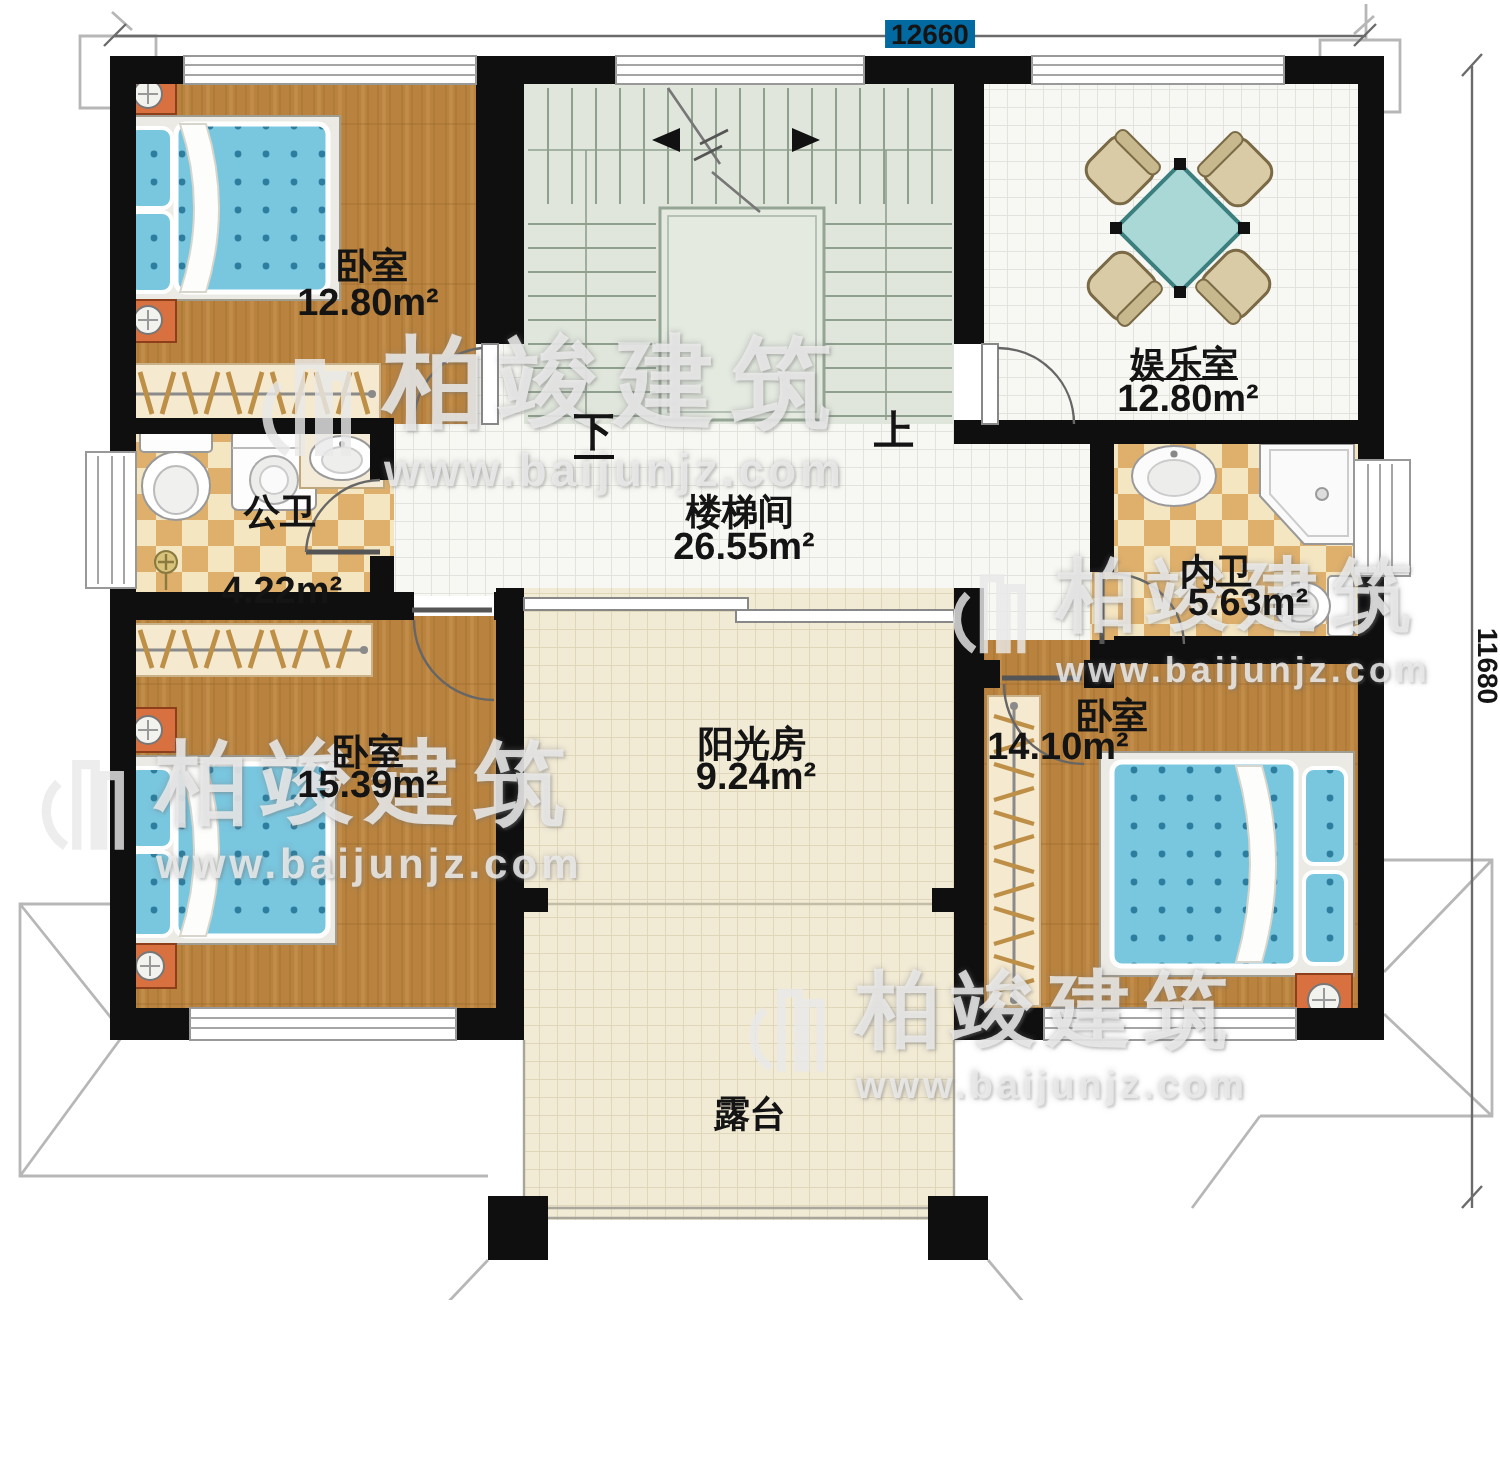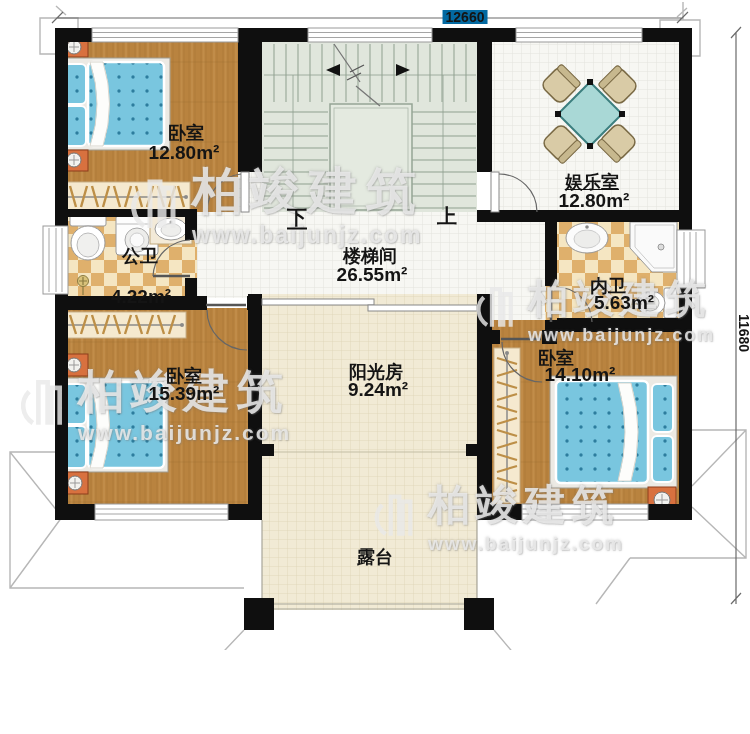--- a/index.html
+++ b/index.html
@@ -333,21 +333,21 @@
 <div class="lbl room-area" style="left:594px;top:200px;">12.80m²</div>
 <div class="lbl room-name" style="left:140px;top:256px;">公卫</div>
 <div class="lbl room-area" style="left:141px;top:272px;margin-top:24px;">4.22m²</div>
 <div class="lbl room-name" style="left:370px;top:256px;text-align:center;">楼梯间</div>
 <div class="lbl room-area" style="left:372px;top:274px;">26.55m²</div>
 <div class="lbl room-name" style="left:608px;top:286px;text-align:center;">内卫</div>
 <div class="lbl room-area" style="left:624px;top:302px;">5.63m²</div>
 <div class="lbl room-name" style="left:184px;top:376px;">卧室</div>
 <div class="lbl room-area" style="left:184px;top:393px;">15.39m²</div>
 <div class="lbl room-name" style="left:556px;top:358px;">卧室</div>
-<div class="lbl room-area" style="left:580px;top:374px;">14.10m²</div>
+<div class="lbl room-area" style="left:529px;top:374px;">14.10m²</div>
 <div class="lbl room-name" style="left:376px;top:372px;text-align:center;">阳光房</div>
 <div class="lbl room-area" style="left:378px;top:389px;">9.24m²</div>
 <div class="lbl room-name" style="left:375px;top:557px;">露台</div>
 <div class="lbl stair-dir" style="left:297px;top:218px;border-bottom:2px solid #111;padding-bottom:1px;">下</div>
 <div class="lbl stair-dir" style="left:447px;top:216px;">上</div>
 <div class="lbl dim" style="left:465px;top:17px;">12660</div>
 <div class="lbl dim dim-v" style="left:744px;top:333px;">11680</div>
 
 <div id="titleblock">
   

